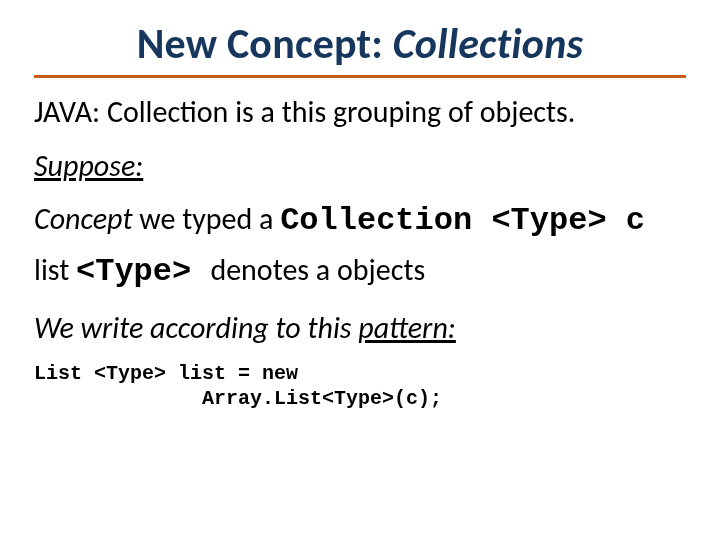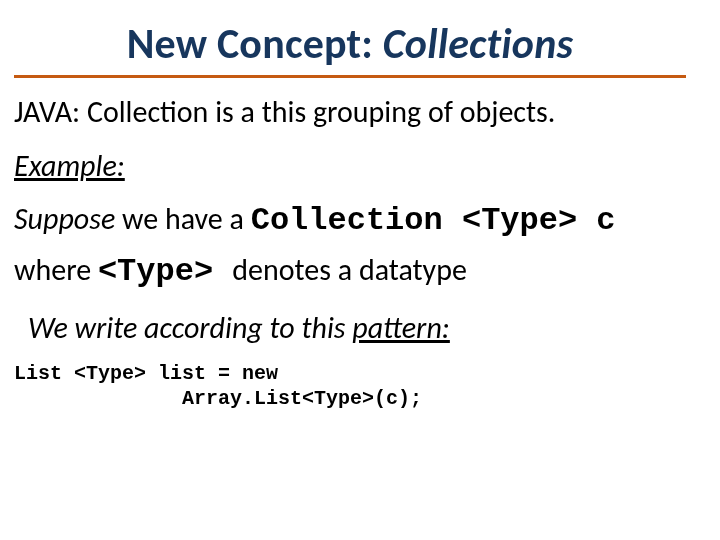--- a/index.html
+++ b/index.html
@@ -8,21 +8,21 @@
     width: 720px;
     height: 540px;
     background: #fff;
     font-family: Calibri, "Segoe UI", Arial, sans-serif;
     color: #000;
   }
   .slide {
     box-sizing: border-box;
     width: 720px;
     height: 540px;
-    padding: 18px 34px 0 14px;
+    padding: 18px 34px 0 34px;
   }
   .title {
     text-align: center;
     font-size: 42px;
     font-weight: 700;
     color: #17365d;
     margin: 0 0 6px 0;
     letter-spacing: 0.2px;
   }
   .title .ital { font-style: italic; }
@@ -44,21 +44,21 @@
   }
   .ital { font-style: italic; }
   .ul { text-decoration: underline; }
   .mono {
     font-family: "Courier New", Courier, monospace;
     font-weight: 700;
     font-size: 32px;
   }
   .pattern-line {
     font-style: italic;
-    margin: 6px 0 14px 14px;
+    margin: 6px 0 14px 0;
   }
   .code-block {
     font-family: "Courier New", Courier, monospace;
     font-weight: 700;
     font-size: 20px;
     white-space: pre;
     line-height: 1.25;
     margin-top: 4px;
   }
 </style>
@@ -71,29 +71,29 @@
     <span>New Concept: </span><span class="ital">Collections</span>
   </h1>
 
   <div class="rule"></div>
 
   <div class="body">
 
     <p class="para">JAVA: Collection is a this grouping of objects.</p>
 
     <p class="para">
-      <span class="example-label">Example:</span>
+      <span class="example-label">Suppose:</span>
     </p>
 
     <p class="para">
-      <span class="ital">Suppose</span><span> we have a </span><span class="mono">Collection &lt;Type&gt; c</span>
+      <span class="ital">Concept</span><span> we typed a </span><span class="mono">Collection &lt;Type&gt; c</span>
     </p>
 
     <p class="para" style="margin-top:-6px;">
-      <span>where </span><span class="mono"> &lt;Type&gt; </span> <span>denotes a datatype</span>
+      <span>list </span><span class="mono"> &lt;Type&gt; </span> <span>denotes a objects</span>
     </p>
 
     <p class="pattern-line">
       <span>We write according to this </span><span class="ul">pattern:</span>
     </p>
 
     <div class="code-block">List &lt;Type&gt; list = new
               Array.List&lt;Type&gt;(c);</div>
 
   </div>

